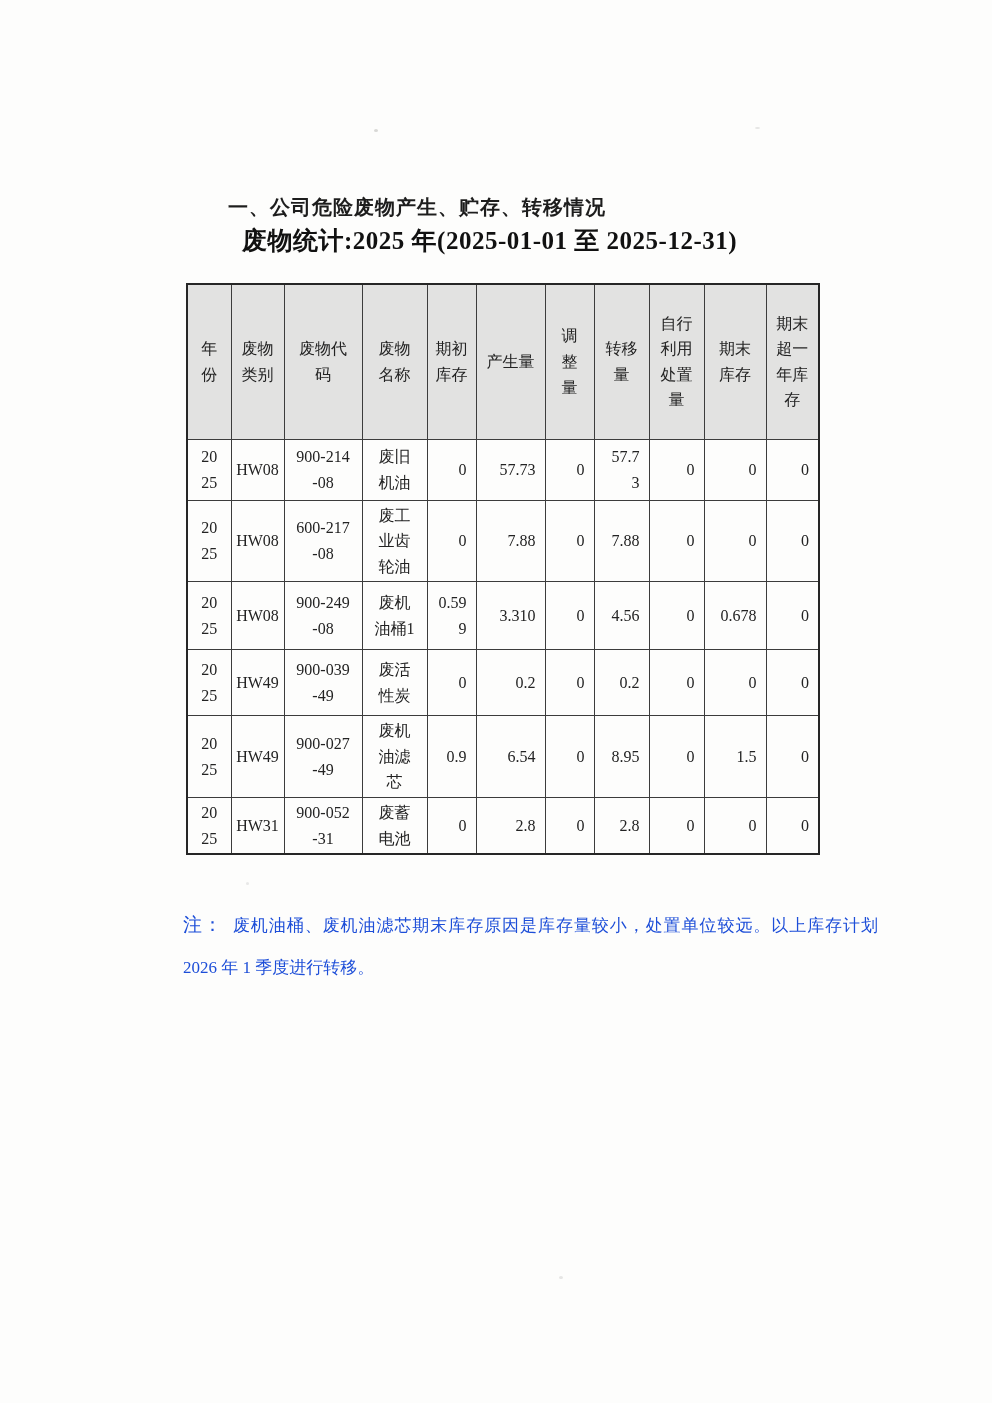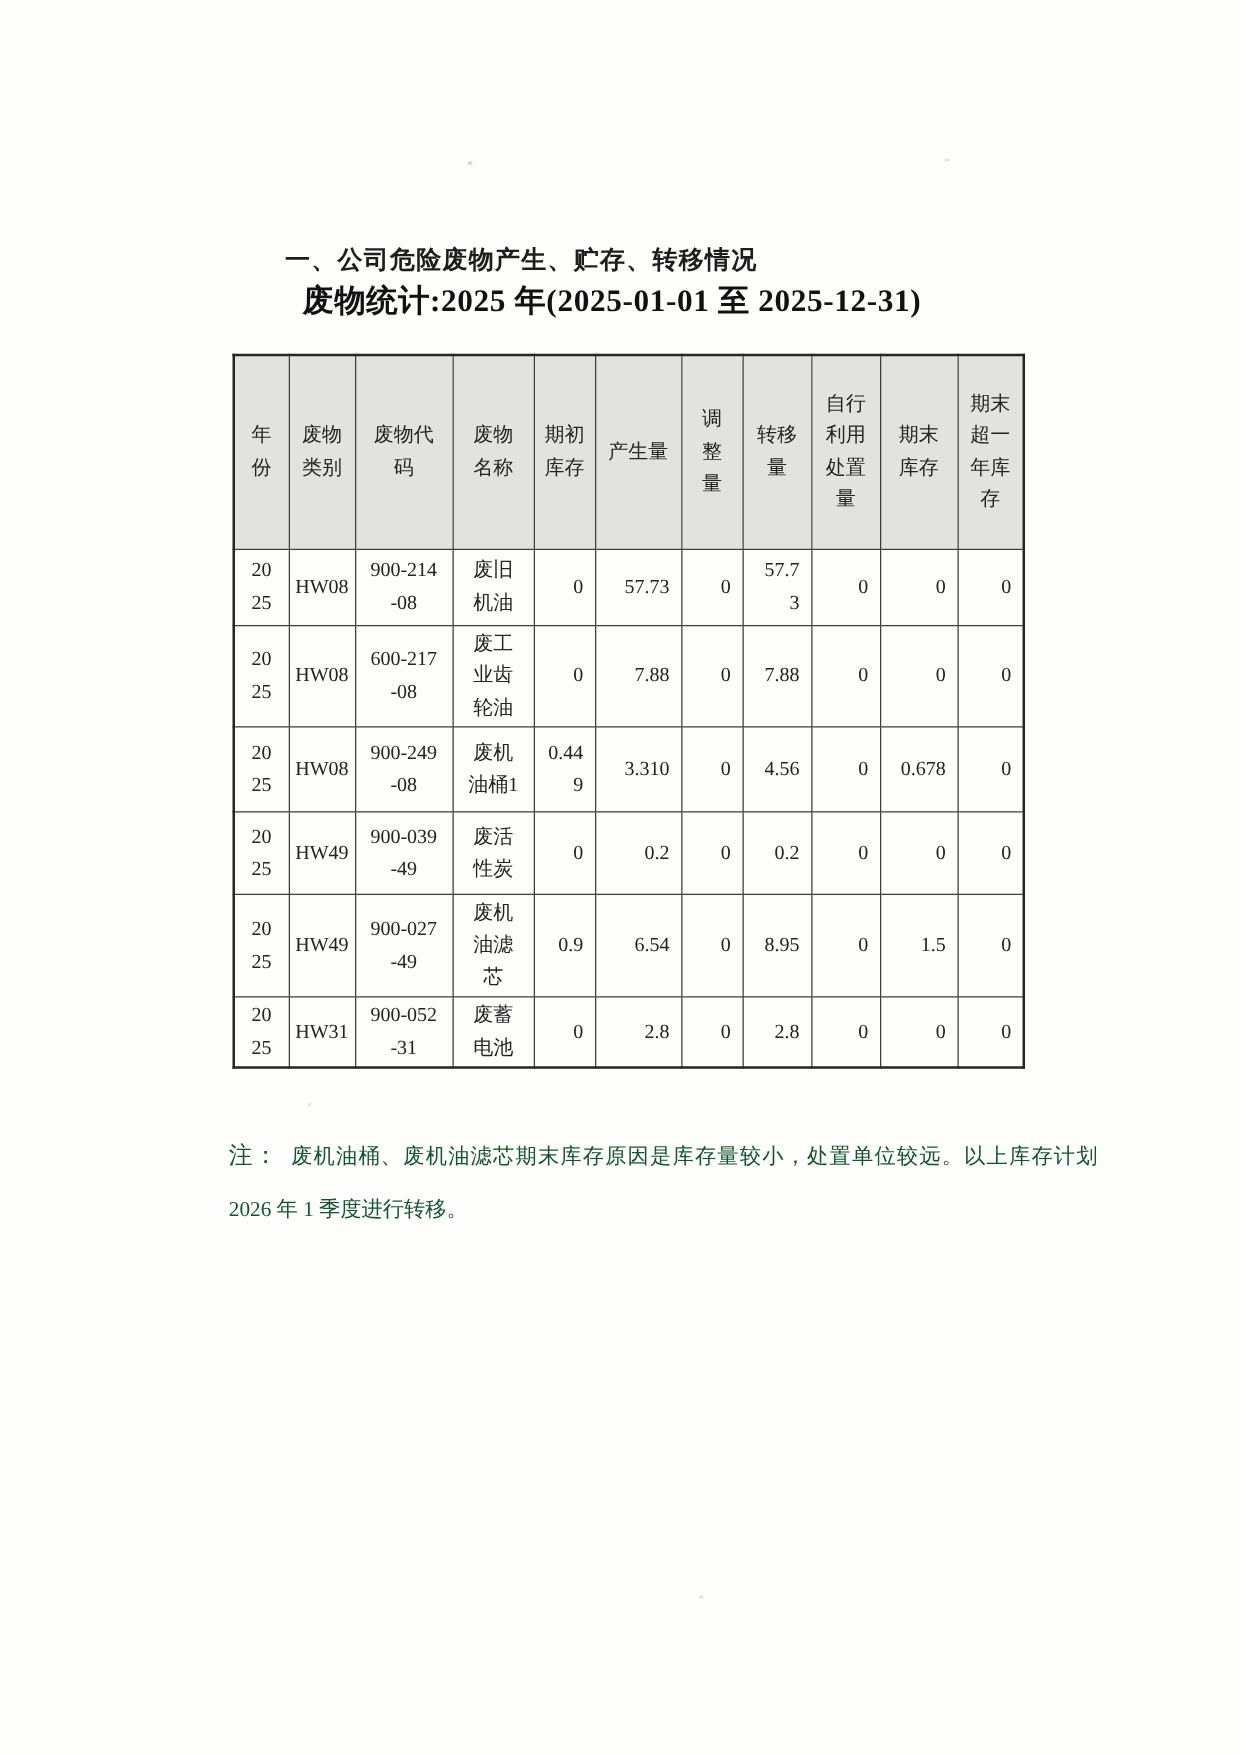--- a/index.html
+++ b/index.html
@@ -66,21 +66,21 @@
   .waste-table tbody tr:nth-child(3){height:68px;}
   .waste-table tbody tr:nth-child(4){height:66px;}
   .waste-table tbody tr:nth-child(5){height:77px;}
   .waste-table tbody tr:nth-child(6){height:51px;}
   .note{
     position:absolute;
     left:183px;top:903px;
     width:695px;
     font-size:17px;
     line-height:2.35;
-    color:#14532d;
+    color:#1d4ed8;
     text-align:justify;
   }
   .note-label{
     font-size:19px;
     margin-right:10px;
   }
   .speck{
     position:absolute;
     background:#b9b9b6;
     border-radius:50%;
@@ -180,21 +180,21 @@
           <td class="num">0</td>
         </tr>
         <tr>
           <td class="txt">20
 25</td>
           <td class="txt">HW08</td>
           <td class="txt">900-249
 -08</td>
           <td class="txt">废机
 油桶1</td>
-          <td class="num">0.44
+          <td class="num">0.59
 9</td>
           <td class="num">3.310</td>
           <td class="num">0</td>
           <td class="num">4.56</td>
           <td class="num">0</td>
           <td class="num">0.678</td>
           <td class="num">0</td>
         </tr>
         <tr>
           <td class="txt">20

